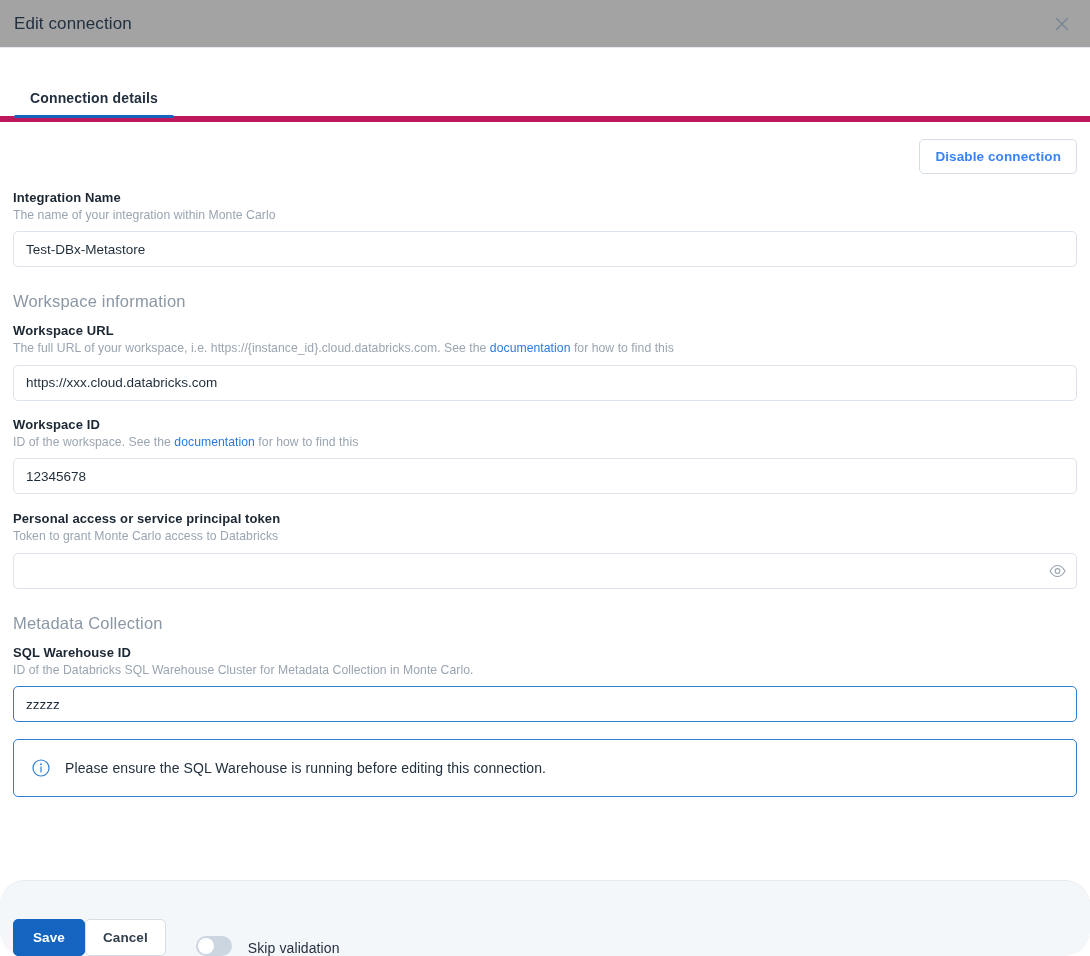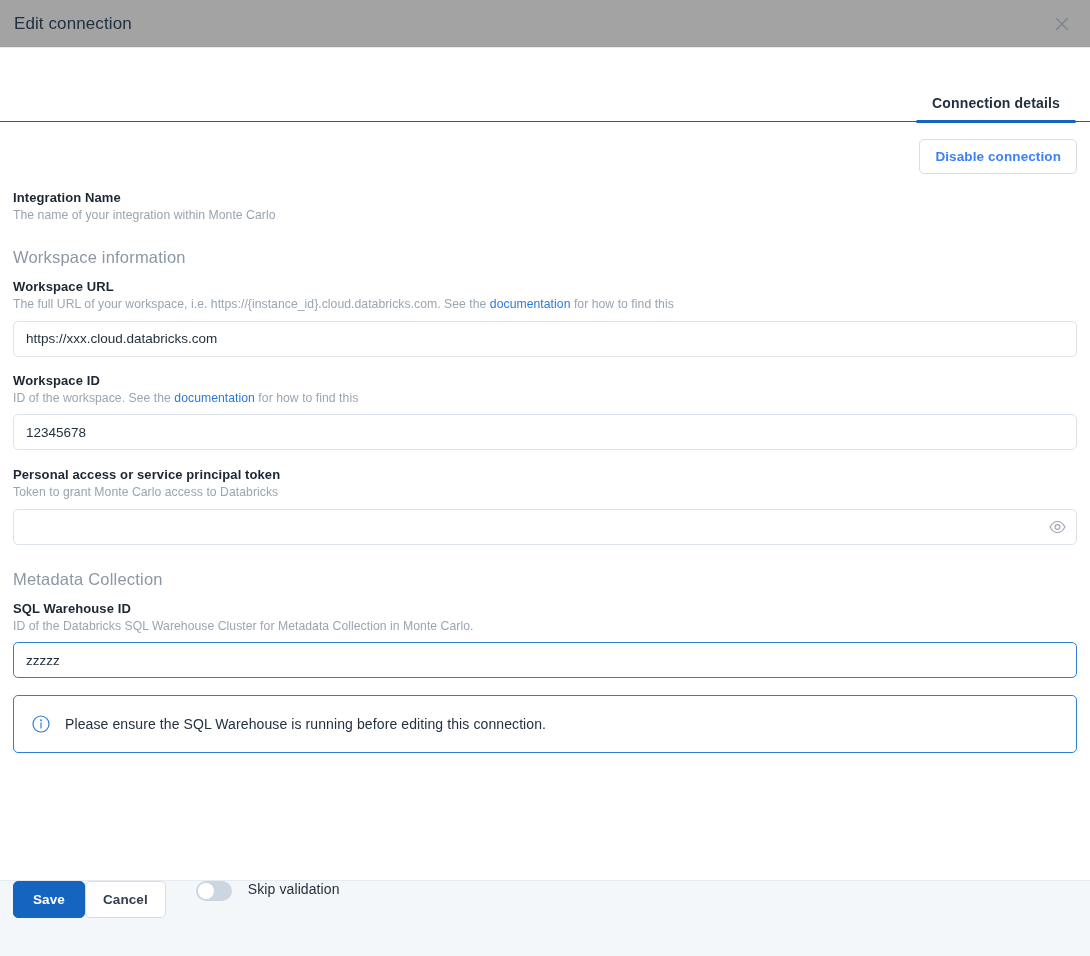--- a/index.html
+++ b/index.html
@@ -39,26 +39,25 @@
     display: flex; align-items: center; justify-content: center;
     cursor: pointer;
     color: #7b8794;
     background: none; border: none; padding: 0;
   }
   .close-btn svg { display: block; }
 
   
   .tabs-row {
     padding: 0 14px;
-    border-bottom: 1px solid #be185d;
+    border-bottom: 6px solid #be185d;
     height: 52px;
     display: flex;
     align-items: flex-end;
     margin-top: 22px;
-    justify-content: flex-end;
   }
   .tab {
     font-size: 14px;
     font-weight: 600;
     color: #22303f;
     padding: 0 16px 10px 16px;
     position: relative;
     cursor: pointer;
     letter-spacing: .15px;
   }
@@ -208,22 +207,23 @@
   }
 
   
   .modal-footer {
     position: absolute;
     left: 0; right: 0; bottom: 0;
     height: 76px;
     background: #f4f7fa;
     border-top: 1px solid #e6ebf1;
     display: flex;
-    align-items: flex-start;
+    align-items: flex-end;
     padding: 0 13px;
+    border-radius: 25px;
   }
   .btn-primary {
     background: #1565c0;
     border: 1px solid #1565c0;
     border-radius: 5px;
     color: #ffffff;
     font-family: "Liberation Sans", sans-serif;
     font-size: 13.5px;
     font-weight: 700;
     padding: 10px 19px;
@@ -285,20 +285,21 @@
 
 <div class="modal-body">
 
   <div class="toolbar-row">
     <button class="btn-outline">Disable connection</button>
   </div>
 
   <div class="field-group">
     <div class="field-label">Integration Name</div>
     <div class="field-desc">The name of your integration within Monte Carlo</div>
+    <input class="text-input" type="text" value="Test-DBx-Metastore" style="">
   </div>
 
   <div class="section-title">Workspace information</div>
 
   <div class="field-group" style="margin-top:12px;">
     <div class="field-label">Workspace URL</div>
     <div class="field-desc">
       <span>The full URL of your workspace, i.e. https://{instance_id}.cloud.databricks.com. See the </span><a href="#">documentation</a><span> for how to find this</span>
     </div>
     <input class="text-input" type="text" value="https://xxx.cloud.databricks.com" style="">

